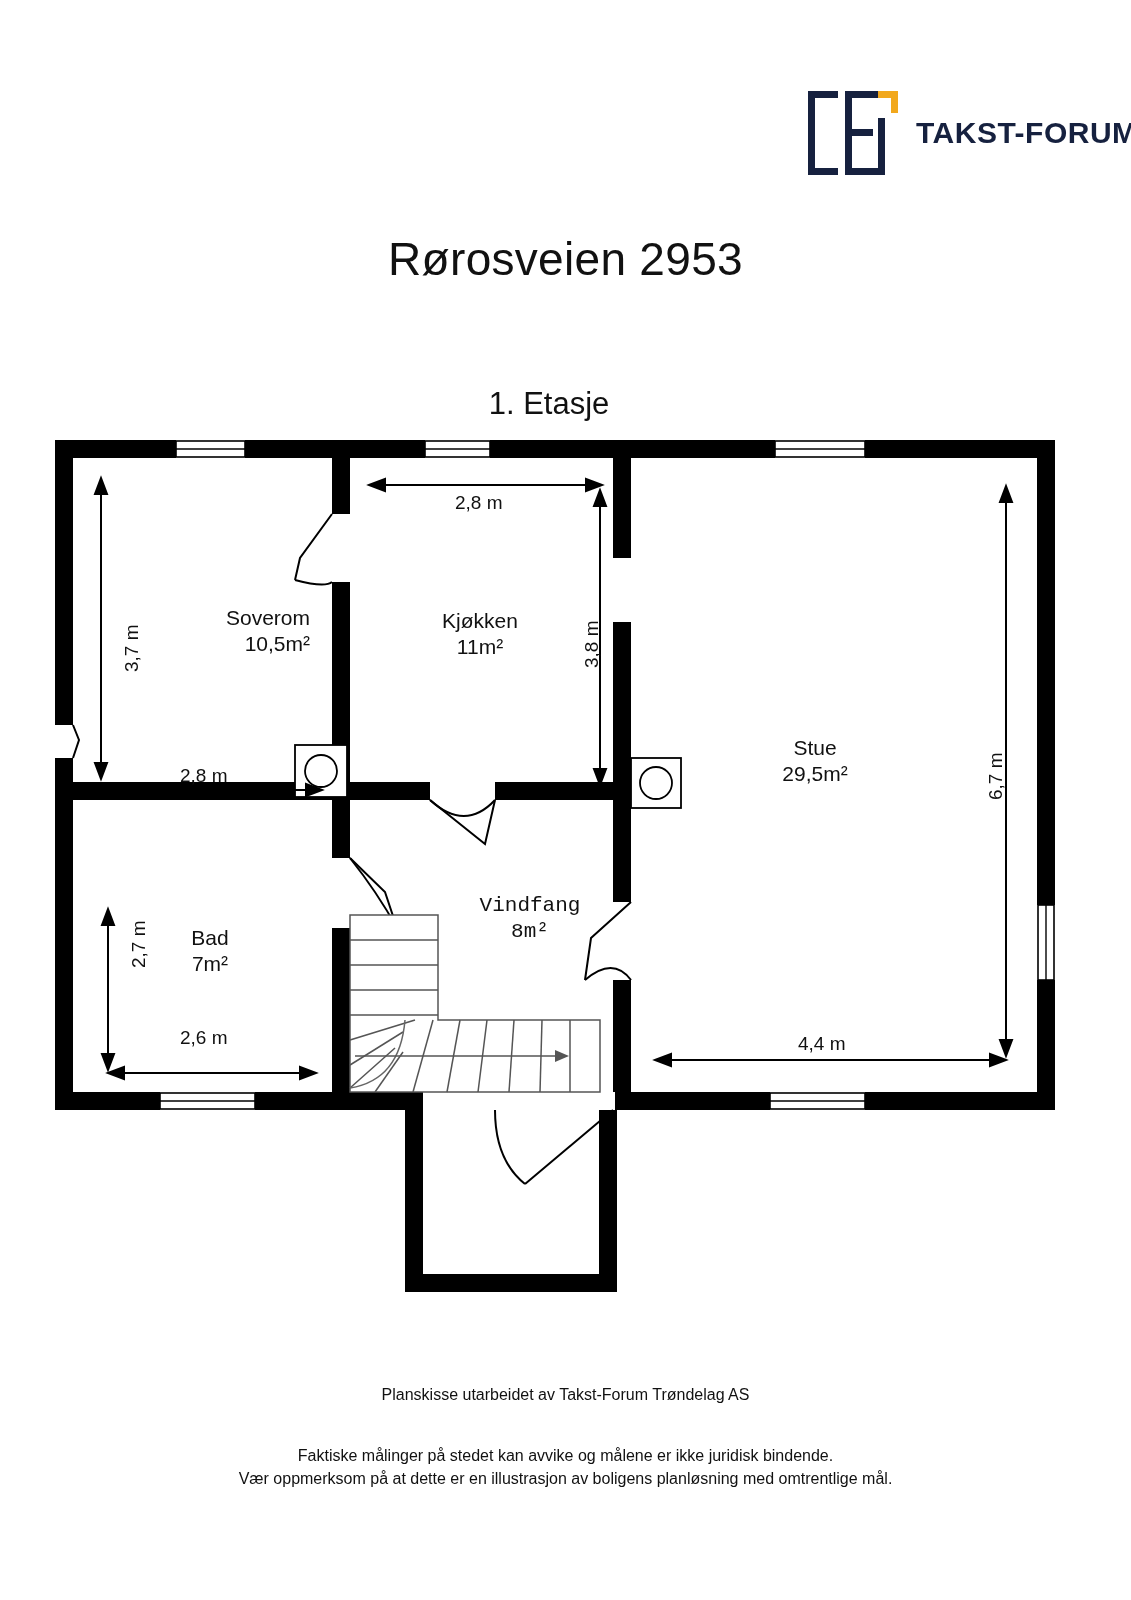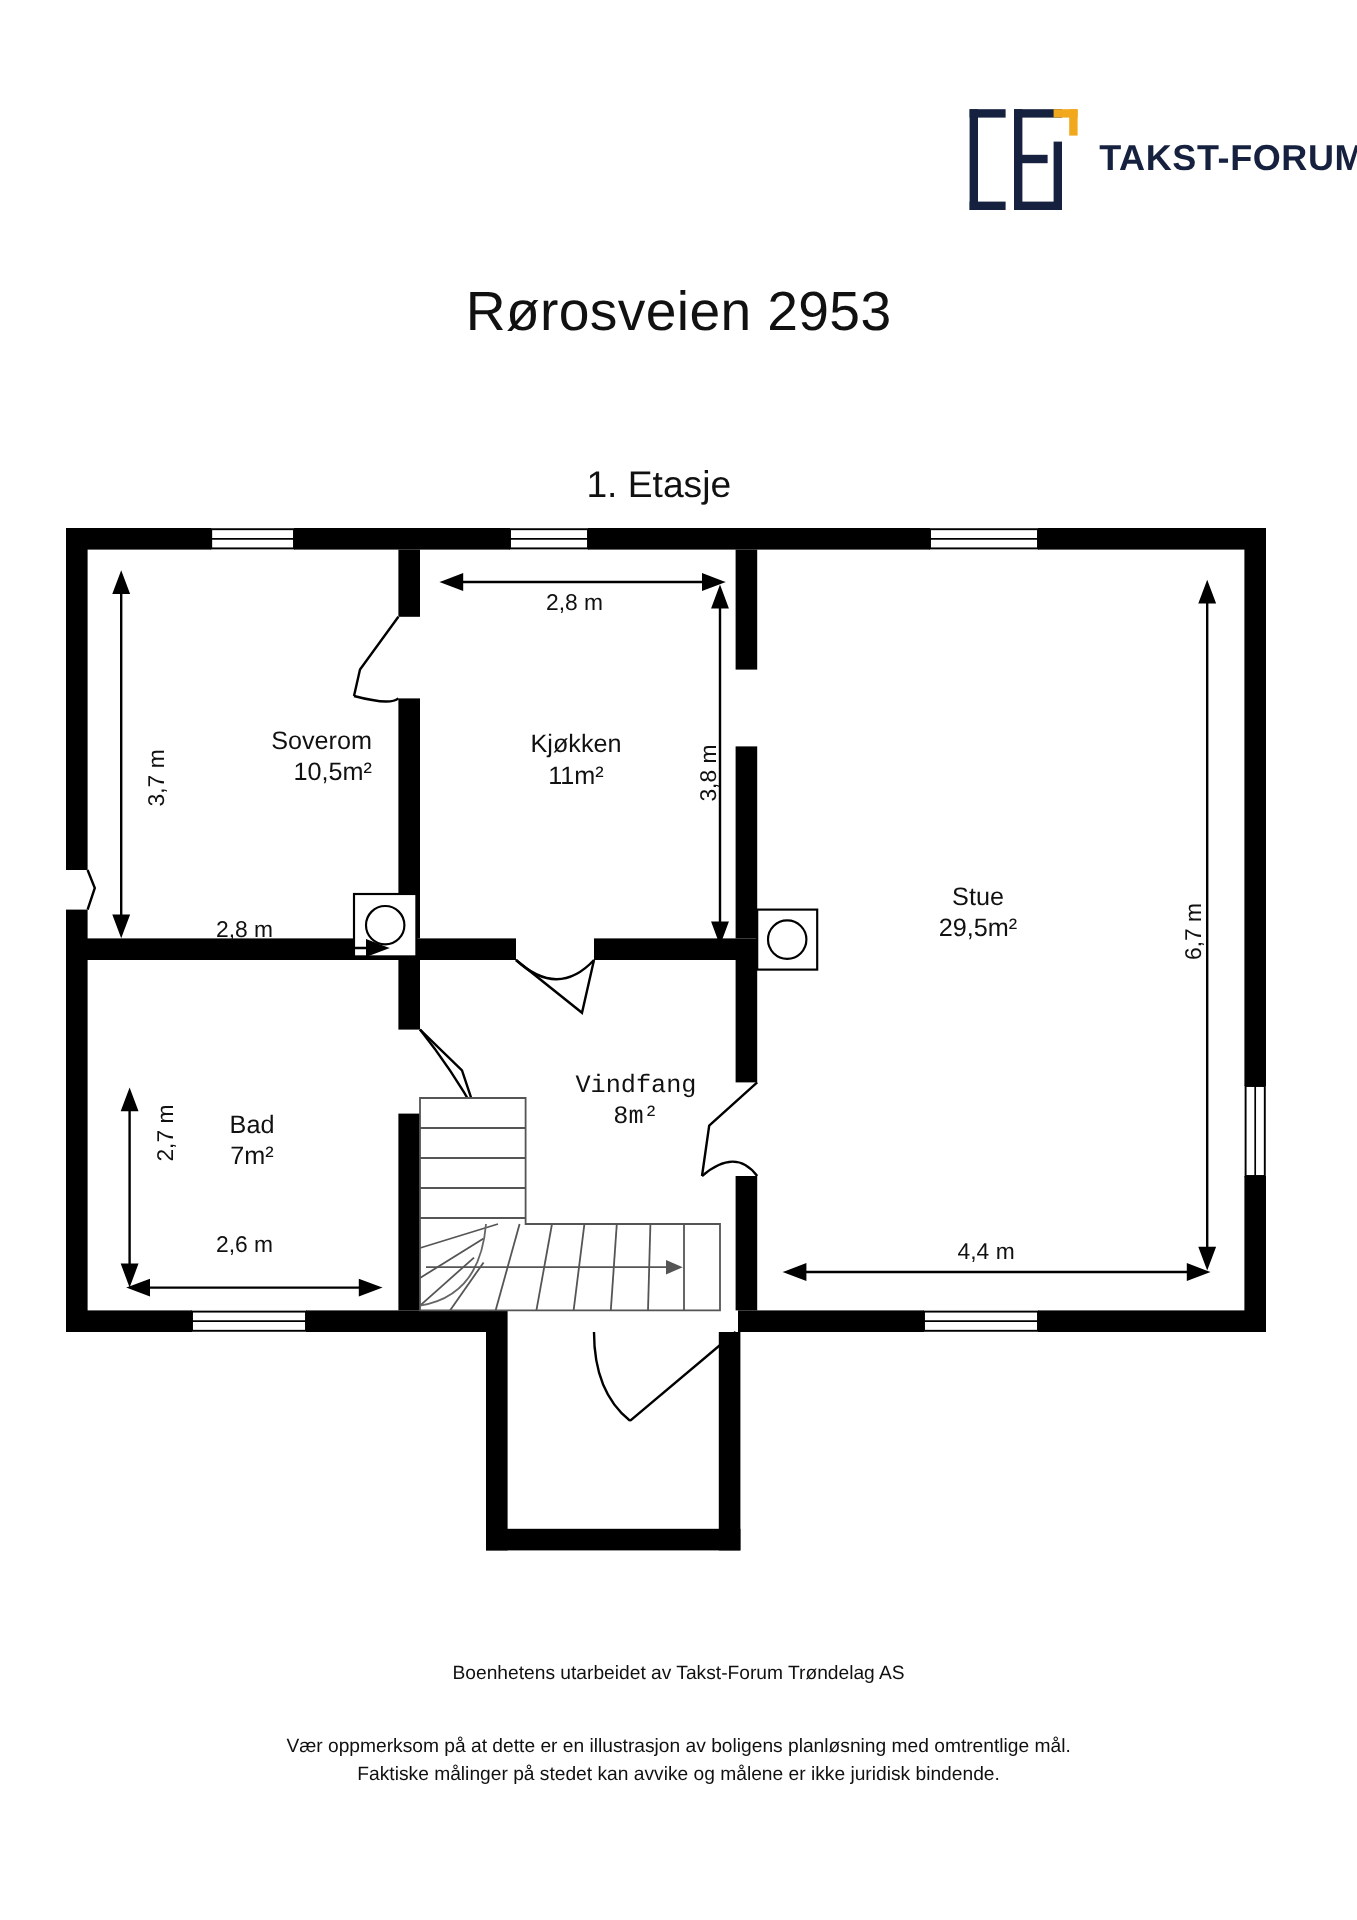--- a/index.html
+++ b/index.html
@@ -322,18 +322,18 @@
 <div class="dim vert" id="dim-sov-v">3,7 m</div>
 <div class="dim" id="dim-sov-h">2,8 m</div>
 <div class="dim" id="dim-kjo-h">2,8 m</div>
 <div class="dim vert" id="dim-kjo-v">3,8 m</div>
 <div class="dim vert" id="dim-bad-v">2,7 m</div>
 <div class="dim" id="dim-bad-h">2,6 m</div>
 <div class="dim vert" id="dim-stue-v">6,7 m</div>
 <div class="dim" id="dim-stue-h">4,4 m</div>
 
 <div id="footer">
-  <div class="f-line">Boenhetens utarbeidet av Takst-Forum Trøndelag AS</div>
+  <div class="f-line">Planskisse utarbeidet av Takst-Forum Trøndelag AS</div>
   <div class="f-gap"></div>
   <div class="f-gap"></div>
+  <div class="f-line">Faktiske målinger på stedet kan avvike og målene er ikke juridisk bindende.</div>
   <div class="f-line">Vær oppmerksom på at dette er en illustrasjon av boligens planløsning med omtrentlige mål.</div>
-  <div class="f-line">Faktiske målinger på stedet kan avvike og målene er ikke juridisk bindende.</div>
 </div>
 
 </body></html>

